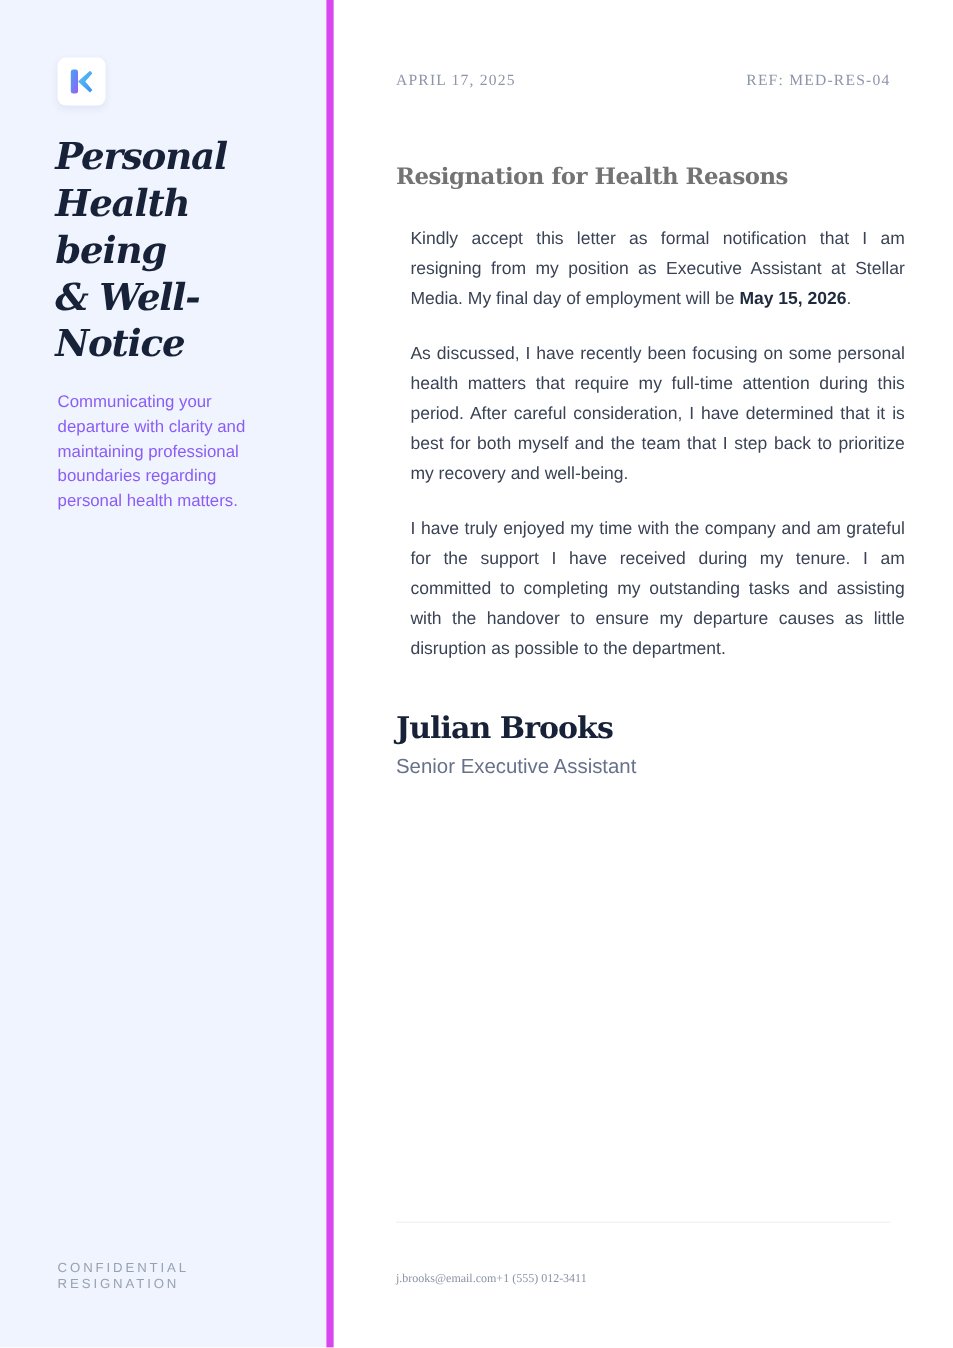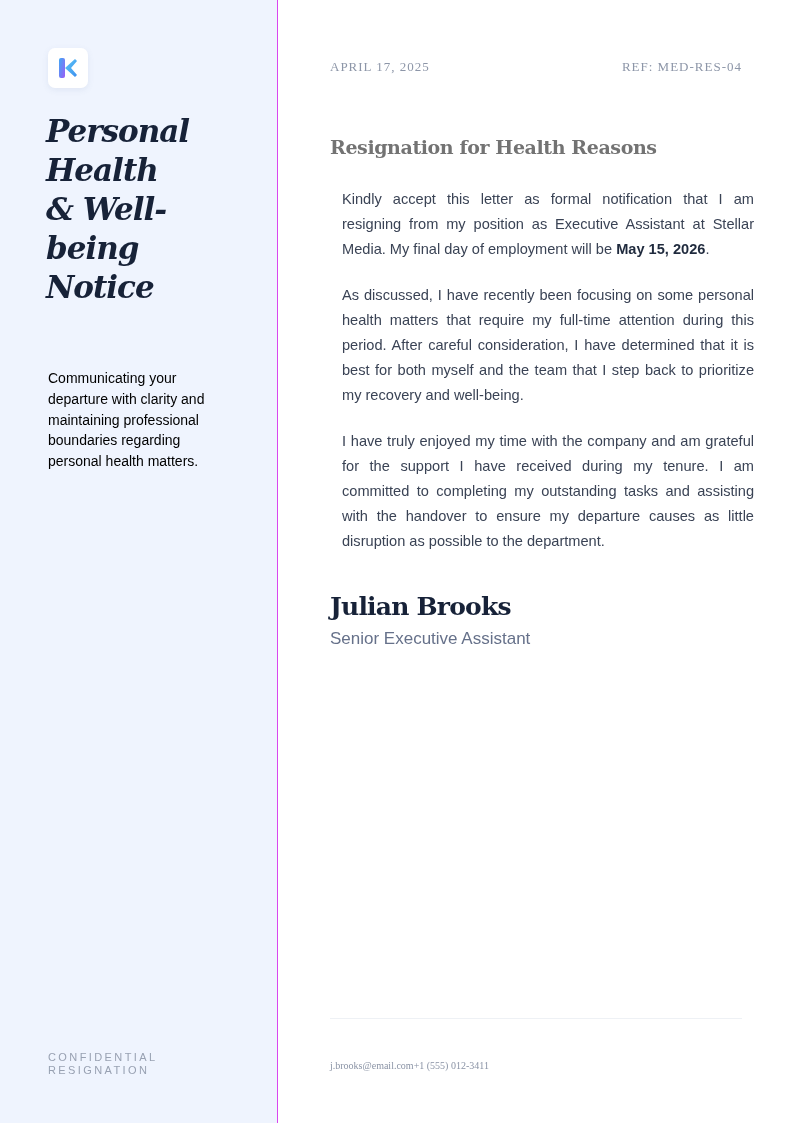--- a/index.html
+++ b/index.html
@@ -1,39 +1,38 @@
 <!DOCTYPE html>
 <html><head>
   <meta charset="utf-8">
   <style>
     * { box-sizing: border-box; margin: 0; padding: 0; }
     html, body { width: 794px; height: 1123px; background: #ffffff; overflow: hidden; }
     body { position: relative; font-family: "Liberation Sans", sans-serif; }
 
     .sidebar {
       position: absolute; left: 0; top: 0; width: 278px; height: 1123px;
-      background: #eff4fe; border-right: 1px solid #d946ef;
+      background: #eff4fe; border-right: 6px solid #d946ef;
     }
     .logo-box {
       position: absolute; left: 48px; top: 48px; width: 40px; height: 40px;
       background: #ffffff; border-radius: 7px;
       box-shadow: 0 2px 6px rgba(90,110,160,0.10);
       display: flex; align-items: center; justify-content: center;
     }
     .title {
       position: absolute; left: 46px; top: 112px; width: 210px;
       font-family: "DejaVu Serif", serif; font-style: italic; font-weight: bold;
       font-size: 31px; line-height: 39px; color: #172238; letter-spacing: -1px;
     }
     .title span { display: block; white-space: nowrap; }
     .subtitle {
       position: absolute; left: 48px; top: 324px; width: 180px;
       font-family: "Liberation Sans", sans-serif; font-size: 14px; line-height: 20.8px;
-      color: #000000;
-      margin-top: 44px;
+      color: #8b5cf6;
     }
     .confidential {
       position: absolute; left: 48px; top: 1051px; width: 200px;
       font-family: "Liberation Sans", sans-serif; font-size: 11px; line-height: 12.5px;
       letter-spacing: 2.4px; color: #98a1b2; text-transform: uppercase;
     }
 
     .main { position: absolute; left: 330px; top: 0; width: 412px; height: 1123px; }
     .meta {
       position: absolute; top: 59px; left: 0; width: 412px;
@@ -90,22 +89,22 @@
         </linearGradient>
       </defs>
       <rect x="1" y="1" width="6" height="20" rx="2" fill="url(#kg)"></rect>
       <path d="M7 11 L17 2 L19 4 L13 11 L19 18 L17 20 Z" fill="url(#kg2)"></path>
     </svg>
   </div>
 
   <h1 class="title">
     <span>Personal</span>
     <span>Health</span>
+    <span>being</span>
     <span>&amp; Well-</span>
-    <span>being</span>
     <span>Notice</span>
   </h1>
 
   <p class="subtitle">Communicating your departure with clarity and maintaining professional boundaries regarding personal health matters.</p>
 
   <div class="confidential">
     <div>CONFIDENTIAL</div>
     <div>RESIGNATION</div>
   </div>
 </aside>

